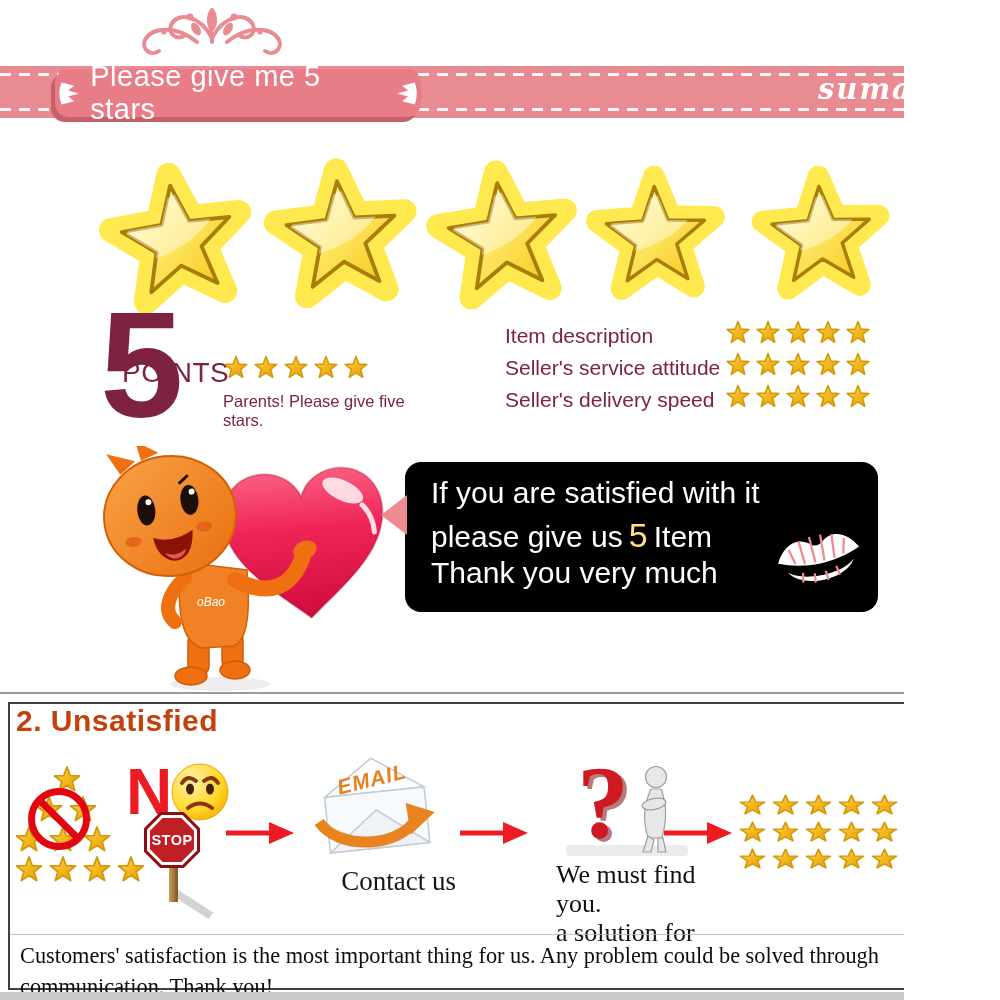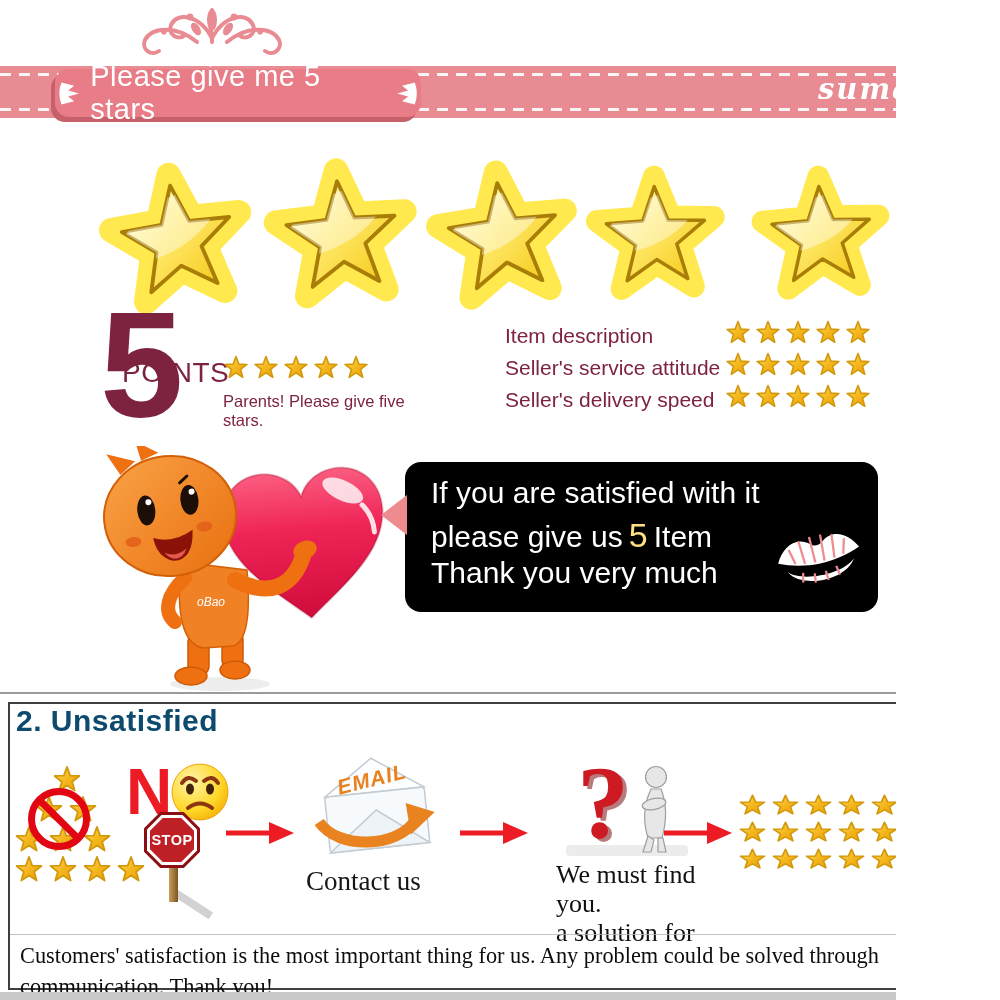--- a/index.html
+++ b/index.html
@@ -1,17 +1,17 @@
 <!DOCTYPE html>
 <html><head>
 <meta charset="utf-8">
 <style>
   html,body{margin:0;padding:0;background:#fff;}
   .stage{position:relative;width:896px;height:1000px;background:#fff;overflow:hidden;
-         font-family:"Liberation Sans",sans-serif;}
+         font-family:"Liberation Sans",sans-serif;padding-left:8px;}
   .abs{position:absolute;}
 
   
   .ribbon{left:0;top:66px;width:1000px;height:52px;background:#e98b92;}
   .stitch{position:absolute;left:0;right:0;height:3px;
           background:repeating-linear-gradient(90deg,rgba(255,255,255,.92) 0 11px,transparent 11px 19px);}
   .stitch.t{top:7px;}.stitch.b{bottom:7px;}
   .ornament{left:126px;top:6px;width:172px;height:62px;}
   .banner-btn{left:55px;top:69px;width:366px;height:48px;background:#e87d88;border-radius:14px;
               box-shadow:-4px 5px 0 #c6616c;display:flex;align-items:center;justify-content:center;gap:9px;}
@@ -52,21 +52,21 @@
   .bubble .bl{position:absolute;left:26px;font-size:30px;white-space:nowrap;}
   .bl1{top:14px;}.bl2{top:54px;}.bl3{top:94px;}
   .bl2 .num{color:#ffe083;font-size:34px;padding:0 6px;}
   .lips{position:absolute;right:12px;bottom:14px;width:94px;height:82px;transform:rotate(-12deg);}
   .scene{left:85px;top:446px;width:320px;height:246px;}
 
   
   .sep{left:0;top:692px;width:1000px;height:2px;background:#9a9a9a;}
   .box2{left:8px;top:702px;width:979px;height:284px;border:2px solid #3f3f3f;background:#fff;}
   .box2 *{position:absolute;}
-  .title2{left:6px;top:0px;font-size:30px;font-weight:bold;color:#0c4a6e;letter-spacing:.5px;white-space:nowrap;}
+  .title2{left:6px;top:0px;font-size:30px;font-weight:bold;color:#c2410c;letter-spacing:.5px;white-space:nowrap;}
   .pyr{left:0;top:55px;width:180px;height:140px;}
   .prow{display:flex;}
   .prow svg{width:34px;height:34px;position:static;}
   .prow.p1{left:40px;top:4px;}.prow.p2{left:22px;top:34px;}.prow.p3{left:2px;top:64px;}.prow.p4{left:2px;top:94px;}
   .nosym{left:18px;top:84px;width:62px;height:62px;border:7px solid #e20613;border-radius:50%;box-sizing:border-box;}
   .nosym::after{content:"";position:absolute;left:-3px;top:21px;width:54px;height:7px;background:#e20613;
                 transform:rotate(45deg);}
   .noletter{left:116px;top:56px;font-size:64px;font-weight:bold;color:#ed1c24;line-height:1;}
   .sadface{left:160px;top:58px;width:60px;height:60px;}
   .stopwrap{left:134px;top:108px;width:58px;height:92px;}
@@ -76,21 +76,21 @@
         clip-path:polygon(29% 0,71% 0,100% 29%,100% 71%,71% 100%,29% 100%,0 71%,0 29%);}
   .sign::after{content:"";position:absolute;inset:6px;background:#bf2026;
         clip-path:polygon(29% 0,71% 0,100% 29%,100% 71%,71% 100%,29% 100%,0 71%,0 29%);}
   .sign span{position:absolute;inset:0;z-index:2;display:flex;align-items:center;justify-content:center;
         color:#fff;font-weight:bold;font-size:14.5px;letter-spacing:.5px;border-radius:17px;}
   .shadowbar{left:30px;top:76px;width:44px;height:8px;background:#d2d2d2;transform:rotate(33deg);transform-origin:left center;}
   .post{left:25px;top:54px;width:9px;height:36px;background:linear-gradient(90deg,#c99f5b,#7d5524);}
   .flowarrow{width:72px;height:26px;}
   .fa1{left:214px;top:116px;}.fa2{left:448px;top:116px;}.fa3{left:652px;top:116px;}
   .envelope{left:296px;top:48px;width:140px;height:112px;}
-  .contact{left:296px;top:162px;width:150px;text-align:left;font-family:"Liberation Serif",serif;
+  .contact{left:296px;top:162px;width:150px;text-align:right;font-family:"Liberation Serif",serif;
            font-size:27px;color:#161616;}
   .qscene{left:538px;top:44px;width:160px;height:114px;}
   .solution{left:546px;top:156px;font-family:"Liberation Serif",serif;font-size:26px;color:#111;line-height:29px;}
   .solution div{position:static;}
   .rgrid{left:726px;top:88px;width:167px;display:flex;flex-wrap:wrap;}
   .rgrid svg{position:static;width:33px;height:27px;}
   .smiley{left:898px;top:102px;width:58px;height:58px;}
   .fdiv{left:0;top:230px;width:975px;height:1px;background:#b5b5b5;opacity:.8;}
   .footer{left:10px;top:236px;width:965px;font-family:"Liberation Serif",serif;font-size:24px;color:#0d0d0d;
           line-height:31px;}

